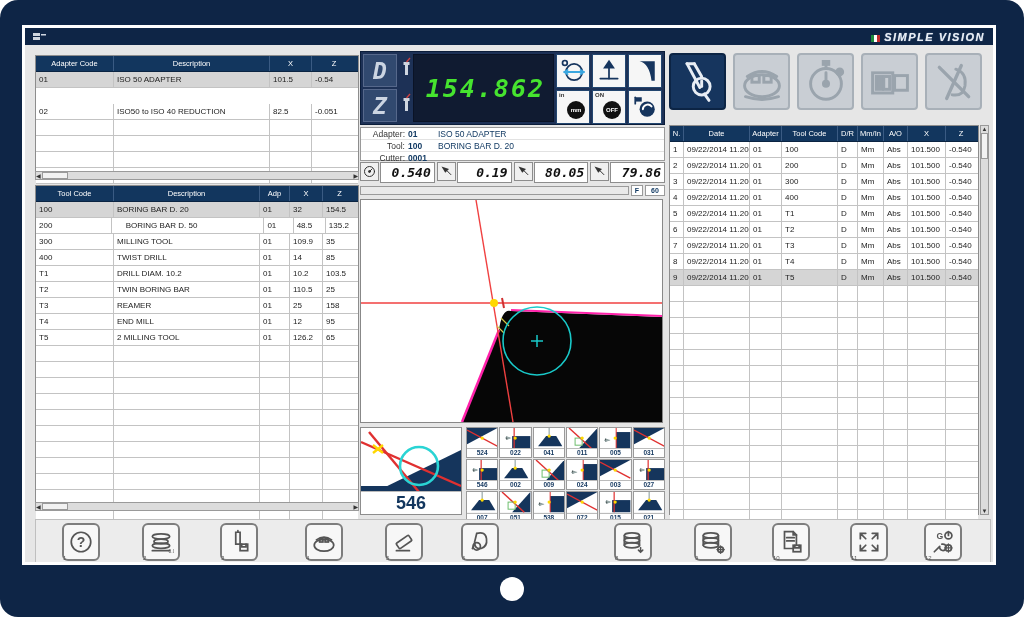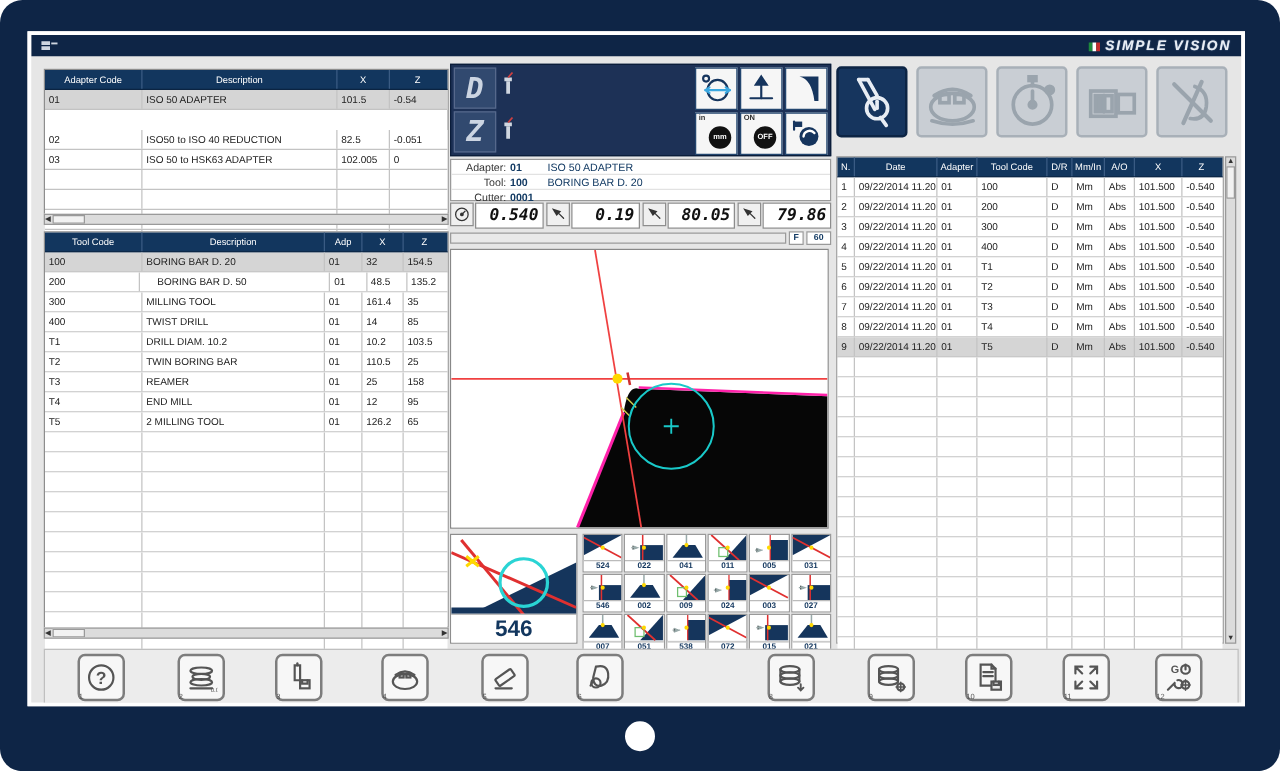--- a/index.html
+++ b/index.html
@@ -111,26 +111,20 @@
           <div class="tcell" style="width: 42px;">101.5</div>
           <div class="tcell" style="width: 44px; border-right: none;">-0.54</div>
         </div>
         <div class="trow" style="height: 15px; margin-top: 16px;">
           <div class="tcell" style="width: 78px;">02</div>
           <div class="tcell" style="width: 156px;">ISO50 to ISO 40 REDUCTION</div>
           <div class="tcell" style="width: 42px;">82.5</div>
           <div class="tcell" style="width: 44px; border-right: none;">-0.051</div>
         </div>
         <div class="trow" style="height: 15px;">
-          <div class="tcell" style="width: 78px;">03</div>
-          <div class="tcell" style="width: 156px;">ISO 50 to HSK63 ADAPTER</div>
-          <div class="tcell" style="width: 42px;">102.005</div>
-          <div class="tcell" style="width: 44px; border-right: none;">0</div>
-        </div>
-        <div class="trow" style="height: 15px;">
           <div class="tcell" style="width: 78px;"></div>
           <div class="tcell" style="width: 156px;"></div>
           <div class="tcell" style="width: 42px;"></div>
           <div class="tcell" style="width: 44px; border-right: none;"></div>
         </div>
         <div class="trow" style="height: 15px;">
           <div class="tcell" style="width: 78px;"></div>
           <div class="tcell" style="width: 156px;"></div>
           <div class="tcell" style="width: 42px;"></div>
           <div class="tcell" style="width: 44px; border-right: none;"></div>
@@ -174,21 +168,21 @@
           <div class="tcell" style="width: 78px;">200</div>
           <div class="tcell" style="width: 146px; margin-left: 11px;">BORING BAR D. 50</div>
           <div class="tcell" style="width: 30px;">01</div>
           <div class="tcell" style="width: 33px;">48.5</div>
           <div class="tcell" style="width: 33px; border-right: none;">135.2</div>
         </div>
         <div class="trow" style="height: 15px;">
           <div class="tcell" style="width: 78px;">300</div>
           <div class="tcell" style="width: 146px;">MILLING TOOL</div>
           <div class="tcell" style="width: 30px;">01</div>
-          <div class="tcell" style="width: 33px;">161.4</div>
+          <div class="tcell" style="width: 33px;">109.9</div>
           <div class="tcell" style="width: 33px; border-right: none;">35</div>
         </div>
         <div class="trow" style="height: 15px;">
           <div class="tcell" style="width: 78px;">400</div>
           <div class="tcell" style="width: 146px;">TWIST DRILL</div>
           <div class="tcell" style="width: 30px;">01</div>
           <div class="tcell" style="width: 33px;">14</div>
           <div class="tcell" style="width: 33px; border-right: none;">85</div>
         </div>
         <div class="trow" style="height: 15px;">
@@ -322,20 +316,21 @@
               <rect x="2.5" y="5" width="6" height="3" fill="#cfd6e0"></rect>
               <line x1="5.5" y1="5" x2="9" y2="1" stroke="#d04040" stroke-width="1.4"></line>
             </svg></span>
           <span><svg width="11" height="22" viewBox="0 0 11 22">
               <rect x="4" y="8" width="3" height="10" fill="#cfd6e0"></rect>
               <rect x="2.5" y="5" width="6" height="3" fill="#cfd6e0"></rect>
               <line x1="5.5" y1="5" x2="9" y2="1" stroke="#d04040" stroke-width="1.4"></line>
             </svg></span>
         </div>
       <div id="digits">
+          <div class="digrow seg">154.862</div>
         </div>
       <div id="drobtns">
           <div class="drobtn">
             <span style="display: inline-flex;">
               <svg width="26" height="26" viewBox="0 0 24 24" fill="none" stroke="#16355e" stroke-width="1.6" stroke-linecap="round">
                 <circle cx="4.5" cy="4.5" r="2.2"></circle>
                 <circle cx="13" cy="13" r="7.5"></circle>
                 <path d="M4,13 L22,13" stroke="#3aa7e0" stroke-width="1.8"></path>
                 <path d="M4,13 L7,11 M4,13 L7,15 M22,13 L19,11 M22,13 L19,15" stroke="#3aa7e0" stroke-width="1.6"></path>
               </svg>

